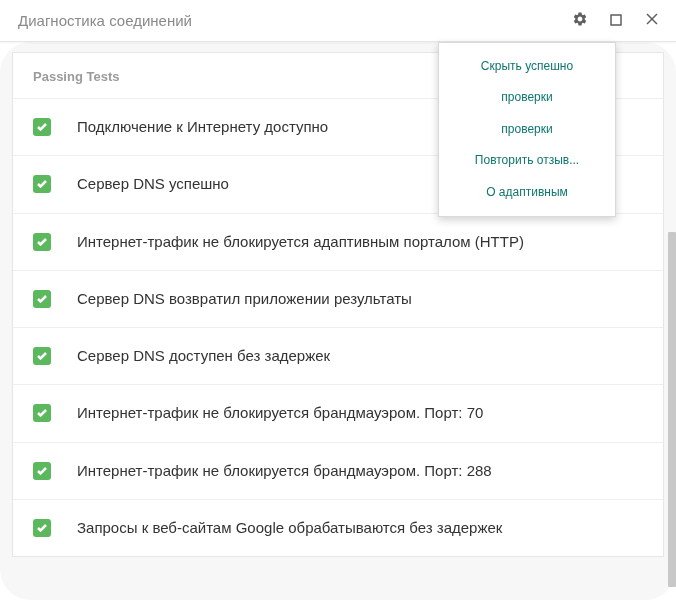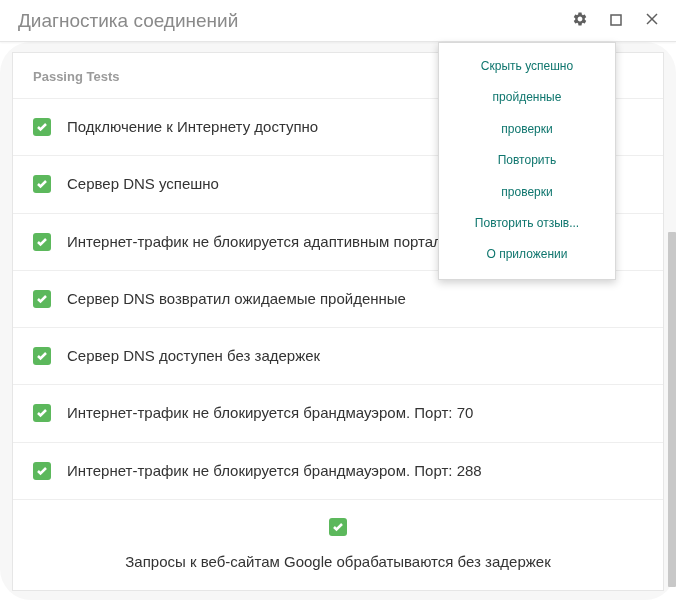--- a/index.html
+++ b/index.html
@@ -20,21 +20,21 @@
       display: flex;
       align-items: center;
       padding: 0 6px 0 18px;
       border-bottom: 1px solid #e6e6e6;
       box-shadow: 0 1px 2px rgba(0,0,0,0.05);
       position: relative;
       z-index: 5;
       background: #fff;
     }
     .titlebar-title {
-      font-size: 19px;
+      font-size: 15px;
       color: #8a8a8a;
       flex: 1;
     }
     .titlebar-controls {
       display: flex;
       align-items: center;
     }
     .titlebar-btn {
       width: 36px;
       height: 36px;
@@ -61,25 +61,24 @@
       font-size: 13px;
       color: #9b9b9b;
       font-weight: 600;
       border-bottom: 1px solid #eee;
     }
     .test-row {
       display: flex;
       align-items: center;
       padding: 18px 20px;
       border-bottom: 1px solid #eee;
-      gap: 16px;
+      gap: 26px;
     }
     .test-row:last-child {
       border-bottom: none;
-      flex-direction: column;
     }
     .check-badge {
       width: 18px;
       height: 18px;
       background: #5cb85c;
       border-radius: 3px;
       flex-shrink: 0;
       display: flex;
       align-items: center;
       justify-content: center;
@@ -187,21 +186,21 @@
             </svg>
           </div>
           <div class="test-label">Интернет-трафик не блокируется адаптивным порталом (HTTP)</div>
         </div>
         <div class="test-row">
           <div class="check-badge">
             <svg width="12" height="10" viewBox="0 0 12 10">
               <polyline points="2,5 4.5,7.5 10,2"></polyline>
             </svg>
           </div>
-          <div class="test-label">Сервер DNS возвратил ожидаемые пройденные</div>
+          <div class="test-label">Сервер DNS возвратил приложении результаты</div>
         </div>
         <div class="test-row">
           <div class="check-badge">
             <svg width="12" height="10" viewBox="0 0 12 10">
               <polyline points="2,5 4.5,7.5 10,2"></polyline>
             </svg>
           </div>
           <div class="test-label">Сервер DNS доступен без задержек</div>
         </div>
         <div class="test-row">
@@ -228,24 +227,22 @@
           </div>
           <div class="test-label">Запросы к веб-сайтам Google обрабатываются без задержек</div>
         </div>
       </div>
   </div>
 </div>
 
 <div class="dropdown-menu">
   <div id="menu-items">
       <div class="menu-item">Скрыть успешно</div>
-      <div class="menu-item">пройденные</div>
       <div class="menu-item">проверки</div>
-      <div class="menu-item">Повторить</div>
       <div class="menu-item">проверки</div>
       <div class="menu-item">Повторить отзыв...</div>
-      <div class="menu-item">О приложении</div>
+      <div class="menu-item">О адаптивным</div>
     </div>
 </div>
 
 <div class="scrollbar-track">
   <div class="scrollbar-thumb"></div>
 </div>
 
 </body></html>

